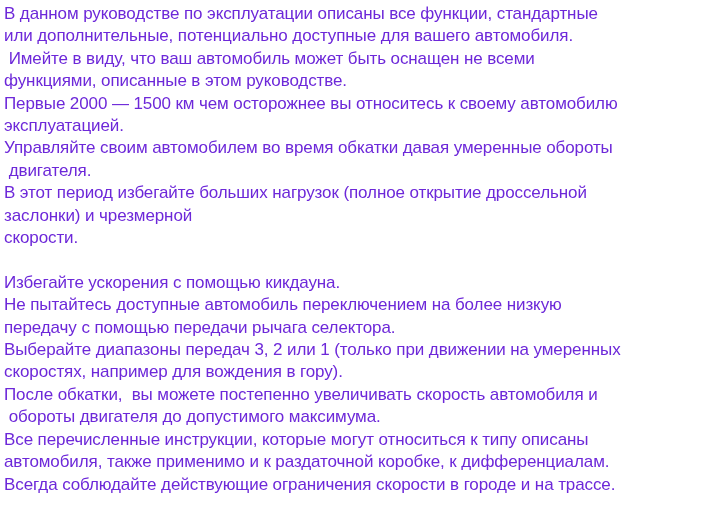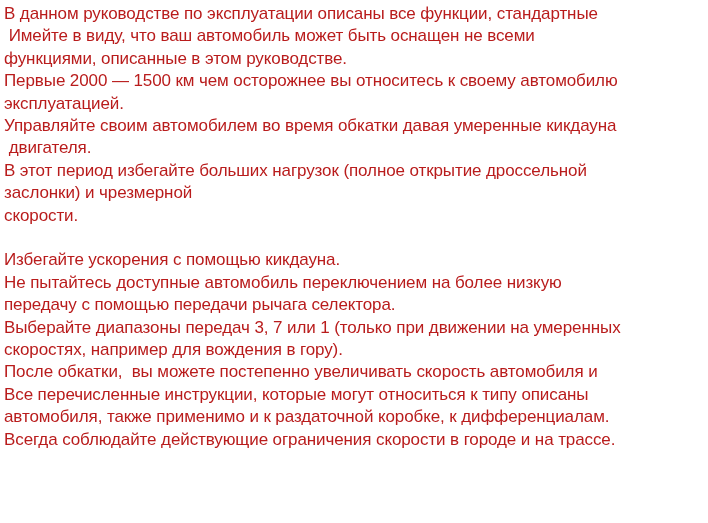--- a/index.html
+++ b/index.html
@@ -8,47 +8,49 @@
     background: #ffffff;
   }
   body {
     width: 708px;
     height: 523px;
     overflow: hidden;
     font-family: "Liberation Sans", "DejaVu Sans", sans-serif;
   }
   .manual-text {
     padding: 3px 0 0 4px;
-    color: #b91c1c;
+    color: #6d28d9;
     font-size: 17px;
     line-height: 22.4px;
   }
   .line {
     min-height: 22.4px;
     white-space: pre-wrap;
     letter-spacing: -0.1px;
   }
 </style>
 </head>
 <body>
 
 <div class="manual-text">
   <div class="line">В данном руководстве по эксплуатации описаны все функции, стандартные</div>
+  <div class="line">или дополнительные, потенциально доступные для вашего автомобиля.</div>
   <div class="line"> Имейте в виду, что ваш автомобиль может быть оснащен не всеми</div>
   <div class="line">функциями, описанные в этом руководстве.</div>
   <div class="line">Первые 2000 — 1500 км чем осторожнее вы относитесь к своему автомобилю</div>
   <div class="line">эксплуатацией.</div>
-  <div class="line">Управляйте своим автомобилем во время обкатки давая умеренные кикдауна</div>
+  <div class="line">Управляйте своим автомобилем во время обкатки давая умеренные обороты</div>
   <div class="line"> двигателя.</div>
   <div class="line">В этот период избегайте больших нагрузок (полное открытие дроссельной</div>
   <div class="line">заслонки) и чрезмерной</div>
   <div class="line">скорости.</div>
   <div class="line"></div>
   <div class="line">Избегайте ускорения с помощью кикдауна.</div>
   <div class="line">Не пытайтесь доступные автомобиль переключением на более низкую</div>
   <div class="line">передачу с помощью передачи рычага селектора.</div>
-  <div class="line">Выберайте диапазоны передач 3, 7 или 1 (только при движении на умеренных</div>
+  <div class="line">Выберайте диапазоны передач 3, 2 или 1 (только при движении на умеренных</div>
   <div class="line">скоростях, например для вождения в гору).</div>
   <div class="line">После обкатки,  вы можете постепенно увеличивать скорость автомобиля и</div>
+  <div class="line"> обороты двигателя до допустимого максимума.</div>
   <div class="line">Все перечисленные инструкции, которые могут относиться к типу описаны</div>
   <div class="line">автомобиля, также применимо и к раздаточной коробке, к дифференциалам.</div>
   <div class="line">Всегда соблюдайте действующие ограничения скорости в городе и на трассе.</div>
 </div>
 
 </body></html>

